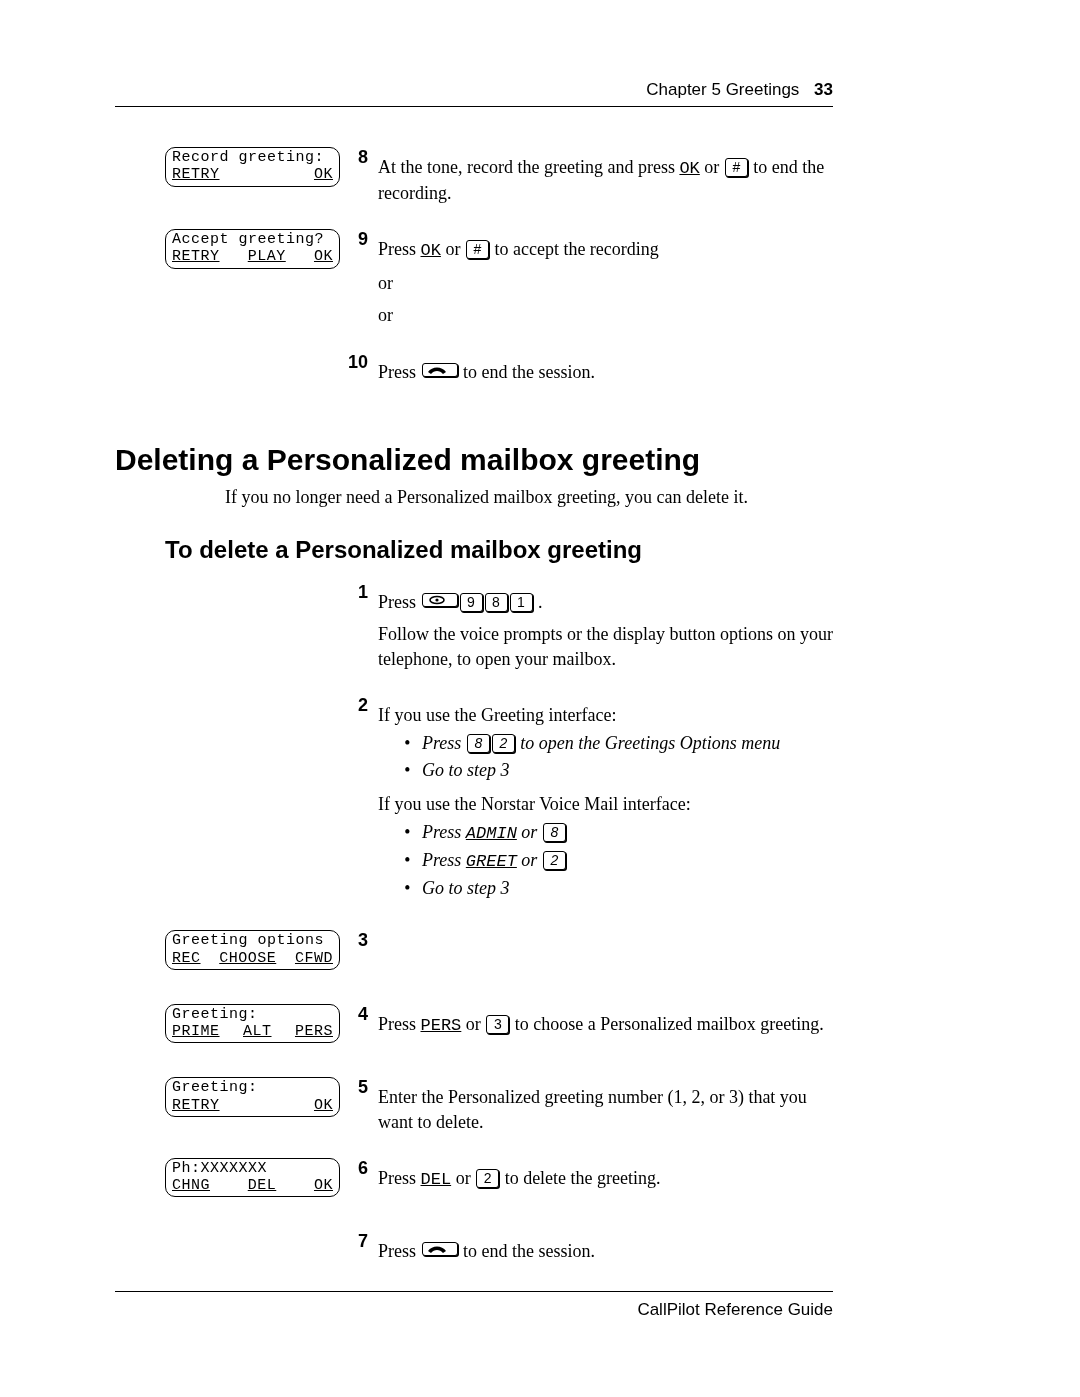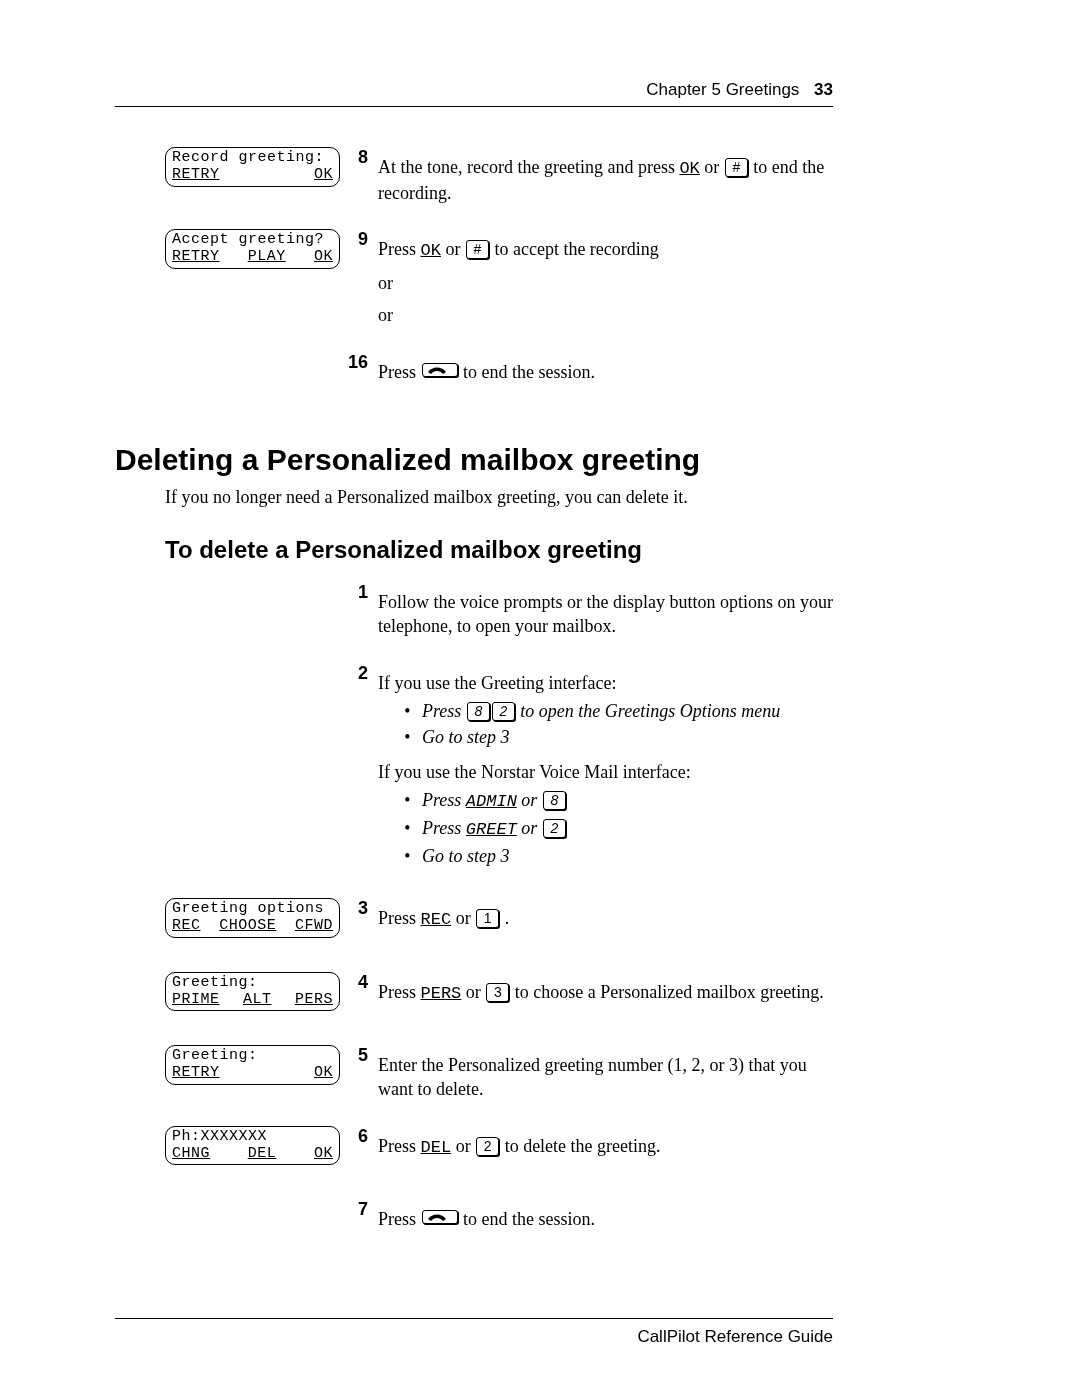--- a/index.html
+++ b/index.html
@@ -23,40 +23,40 @@
     font-size: 17px;
     border-bottom: 1px solid #000;
     padding-bottom: 6px;
     margin-bottom: 40px;
   }
   .header .pgnum { font-weight: bold; margin-left: 10px; }
   .footer {
     position: absolute;
     left: 115px;
     right: 115px;
-    bottom: 50px;
+    bottom: 77px;
     border-top: 1px solid #000;
     padding-top: 8px;
     text-align: right;
     font-family: Arial, Helvetica, sans-serif;
     font-size: 17px;
   }
   h1.sect {
     font-family: Arial, Helvetica, sans-serif;
     font-weight: bold;
     font-size: 30px;
     margin: 55px 0 10px 0;
   }
   h2.sect {
     font-family: Arial, Helvetica, sans-serif;
     font-weight: bold;
     font-size: 24px;
     margin: 28px 0 18px 50px;
   }
-  p.intro { margin: 8px 0 18px 50px; }
+  p.intro { margin: 8px 0 18px 25px; text-align: center; }
   .steps { margin-left: 50px; }
   .step {
     display: flex;
     align-items: flex-start;
     margin-bottom: 20px;
   }
   .step .lcd-col {
     width: 175px;
     flex: 0 0 175px;
   }
@@ -169,21 +169,21 @@
       <div class="num">9</div>
       <div class="body">
         <p><span>Press </span><span class="skey">OK</span><span> or </span><span class="key">#</span><span>  to accept the recording</span></p>
         <p>or</p>
         <p>or</p>
       </div>
     </div>
 
     <div class="step">
       <div class="lcd-col"></div>
-      <div class="num">16</div>
+      <div class="num">10</div>
       <div class="body">
         <p>
           <span>Press </span><span class="key wide hangup"><svg width="22" height="12" viewBox="0 0 22 12">
                 <path d="M2 8 C6 2, 16 2, 20 8 L17 10 C14 6, 8 6, 5 10 Z" fill="#000"></path>
               </svg></span><span> to end the session.</span>
         </p>
       </div>
     </div>
 
   </div>
@@ -191,20 +191,26 @@
   <h1 class="sect">Deleting a Personalized mailbox greeting</h1>
   <p class="intro">If you no longer need a Personalized mailbox greeting, you can delete it.</p>
   <h2 class="sect">To delete a Personalized mailbox greeting</h2>
 
   <div class="steps">
 
     <div class="step">
       <div class="lcd-col"></div>
       <div class="num">1</div>
       <div class="body">
+        <p>
+          <span>Press </span><span class="key wide feature"><svg width="22" height="12" viewBox="0 0 22 12">
+                <ellipse cx="11" cy="6" rx="7" ry="3.5" fill="none" stroke="#000" stroke-width="1.6"></ellipse>
+                <circle cx="11" cy="6" r="1.6" fill="#000"></circle>
+              </svg></span><span class="key">9</span><span class="key">8</span><span class="key">1</span><span> .</span>
+        </p>
         <p>Follow the voice prompts or the display button options on your telephone, to open your mailbox.</p>
       </div>
     </div>
 
     <div class="step">
       <div class="lcd-col"></div>
       <div class="num">2</div>
       <div class="body">
         <p>If you use the Greeting interface:</p>
         <ul class="bullets">
@@ -225,23 +231,20 @@
         <div class="lcd">
           <span class="top">Greeting options</span>
           <span class="bot">
             <span class="soft">REC</span>
             <span class="soft">CHOOSE</span>
             <span class="soft">CFWD</span>
           </span>
         </div>
       </div>
       <div class="num">3</div>
-      <div class="body">
-        <p><span>Press </span><span class="skey">REC</span><span> or </span><span class="key">1</span><span> .</span></p>
-      </div>
     </div>
 
     <div class="step">
       <div class="lcd-col">
         <div class="lcd">
           <span class="top">Greeting:</span>
           <span class="bot">
             <span class="soft">PRIME</span>
             <span class="soft">ALT</span>
             <span class="soft">PERS</span>

